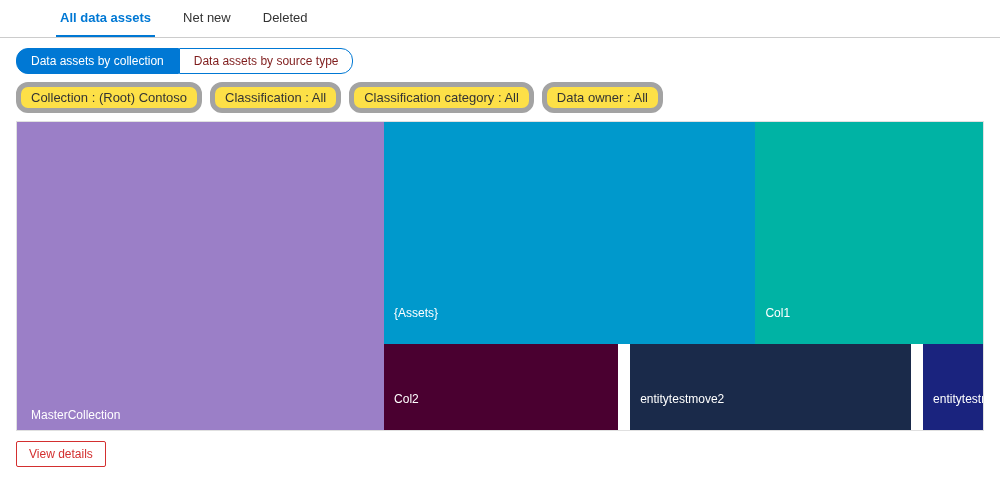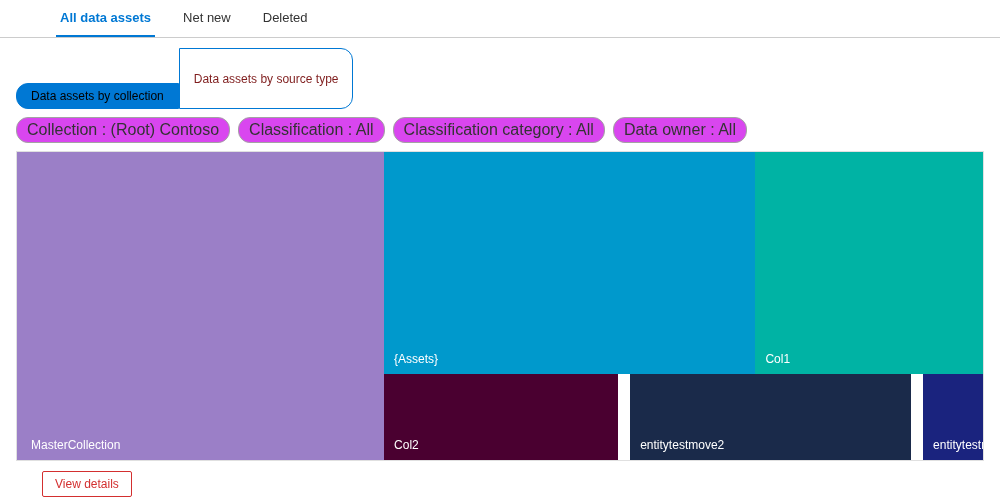--- a/index.html
+++ b/index.html
@@ -49,42 +49,41 @@
     .toggle-btn {
       padding: 5px 14px;
       font-size: 12px;
       cursor: pointer;
       border: 1px solid #0078d4;
       background: #fff;
       color: #7f1d1d;
     }
     .toggle-btn.active {
       background: #0078d4;
-      color: #000000;
-      margin-top: 35px;
+      color: #ffffff;
     }
     .toggle-btn:first-child {
       border-radius: 12px 0 0 12px;
     }
     .toggle-btn:last-child {
       border-radius: 0 12px 12px 0;
     }
 
     .filter-chips {
       display: flex;
       gap: 8px;
       flex-wrap: wrap;
     }
     .chip {
-      border: 1px solid #a3a3a3;
+      border: 5px solid #a3a3a3;
       border-radius: 12px;
       padding: 3px 10px;
-      font-size: 16px;
+      font-size: 13px;
       color: #333;
-      background: #d946ef;
+      background: #fde047;
       cursor: pointer;
       white-space: nowrap;
     }
 
     
     .treemap-container {
       position: relative;
       margin: 0 16px;
       height: 310px;
       background: #fff;
@@ -135,21 +134,21 @@
       flex: 1;
       position: relative;
     }
     .block-col1 {
       background: #00b3a4;
       width: 38%;
       position: relative;
     }
     .block-label {
       position: absolute;
-      bottom: 8px;
+      bottom: 24px;
       left: 10px;
       color: #fff;
       font-size: 12px;
       font-weight: 500;
     }
 
     
     .bottom-right {
       display: flex;
       height: 28%;
@@ -167,21 +166,20 @@
     }
     .block-entitymov {
       background: #1a237e;
       width: 10%;
       position: relative;
     }
 
     
     .view-details-section {
       padding: 10px 16px;
-      margin-left: 26px;
     }
     .view-details-btn {
       border: 1px solid #d32f2f;
       color: #d32f2f;
       background: #fff;
       padding: 5px 12px;
       font-size: 12px;
       cursor: pointer;
       border-radius: 2px;
     }

